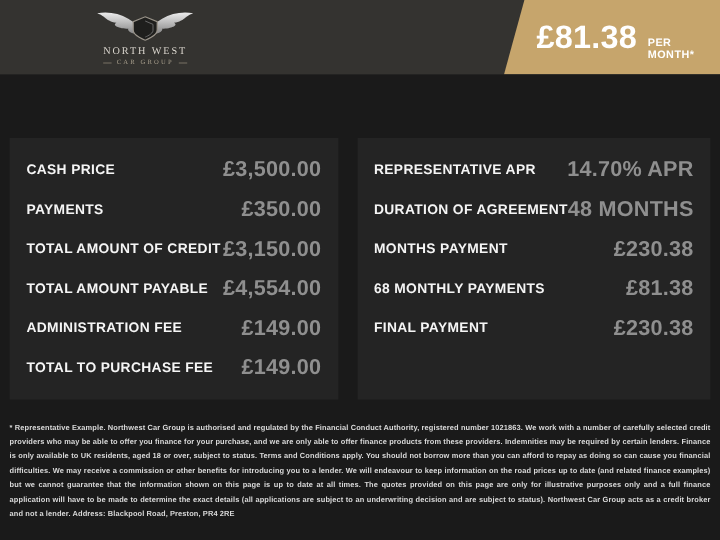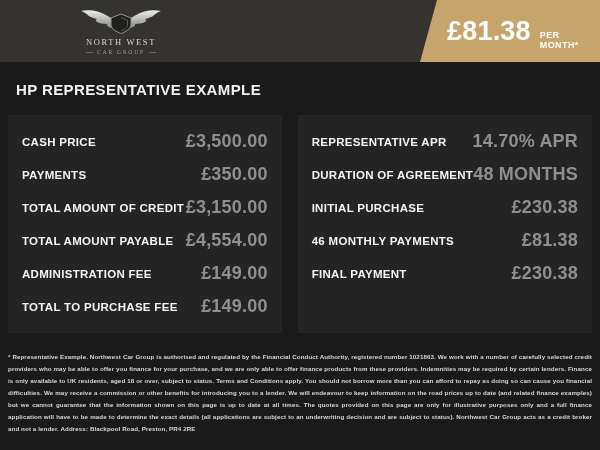--- a/index.html
+++ b/index.html
@@ -106,21 +106,20 @@
         <span class="dash"></span>
       </div>
     </div>
 
     <div class="badge">
       <span class="badge-price">£81.38</span>
       <span class="badge-period">PER MONTH*</span>
     </div>
   </div>
 
-  <div class="page-title">HP REPRESENTATIVE EXAMPLE</div>
 
   <div class="tables">
 
     <div class="panel">
       <div class="row">
         <span class="row-label">CASH PRICE</span>
         <span class="row-value">£3,500.00</span>
       </div>
       <div class="row">
         <span class="row-label">PAYMENTS</span>
@@ -147,25 +146,25 @@
     <div class="panel">
       <div class="row">
         <span class="row-label">REPRESENTATIVE APR</span>
         <span class="row-value">14.70% APR</span>
       </div>
       <div class="row">
         <span class="row-label">DURATION OF AGREEMENT</span>
         <span class="row-value">48 MONTHS</span>
       </div>
       <div class="row">
-        <span class="row-label">INITIAL PURCHASE</span>
+        <span class="row-label">MONTHS PAYMENT</span>
         <span class="row-value">£230.38</span>
       </div>
       <div class="row">
-        <span class="row-label">46 MONTHLY PAYMENTS</span>
+        <span class="row-label">68 MONTHLY PAYMENTS</span>
         <span class="row-value">£81.38</span>
       </div>
       <div class="row">
         <span class="row-label">FINAL PAYMENT</span>
         <span class="row-value">£230.38</span>
       </div>
     </div>
   </div>
 
   <div class="disclaimer">* Representative Example. Northwest Car Group is authorised and regulated by the Financial Conduct Authority, registered number 1021863. We work with a number of carefully selected credit providers who may be able to offer you finance for your purchase, and we are only able to offer finance products from these providers. Indemnities may be required by certain lenders. Finance is only available to UK residents, aged 18 or over, subject to status. Terms and Conditions apply. You should not borrow more than you can afford to repay as doing so can cause you financial difficulties. We may receive a commission or other benefits for introducing you to a lender. We will endeavour to keep information on the road prices up to date (and related finance examples) but we cannot guarantee that the information shown on this page is up to date at all times. The quotes provided on this page are only for illustrative purposes only and a full finance application will have to be made to determine the exact details (all applications are subject to an underwriting decision and are subject to status). Northwest Car Group acts as a credit broker and not a lender. Address: Blackpool Road, Preston, PR4 2RE</div>

